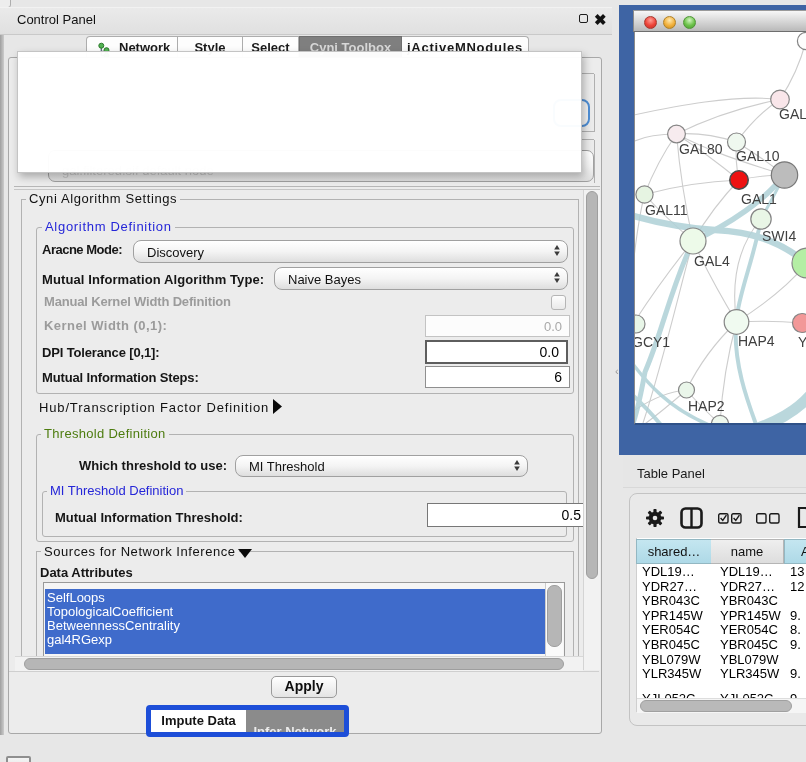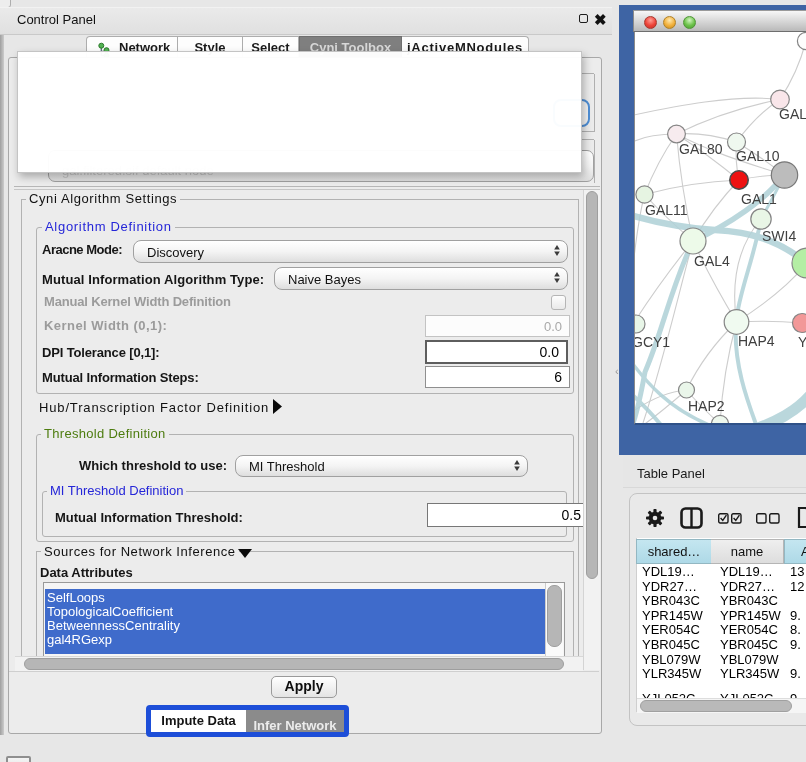--- a/index.html
+++ b/index.html
@@ -153,21 +153,21 @@
 <div class="abs" style="left:24px;top:658px;width:538px;height:10px;background:#b6b6b6;border:1px solid #9e9e9e;border-radius:6px;"></div>
 
 <div class="abs" style="left:583px;top:190px;width:16px;height:480px;background:#f2f2f2;border-left:1px solid #d4d4d4;"></div>
 <div class="abs" style="left:586px;top:191px;width:10px;height:386px;background:#b6b6b6;border:1px solid #9e9e9e;border-radius:6px;"></div>
 
 <div class="abs" style="left:9px;top:671px;width:590px;height:1px;background:#cfcfcf;"></div>
 <div class="abs" style="left:271px;top:676px;width:64px;height:19px;border:1px solid #9a9a9a;border-radius:5px;background:linear-gradient(#ffffff,#e4e4e4);text-align:center;font-size:14px;font-weight:bold;color:#0e0e0e;padding-top:1px;">Apply</div>
 
 <div class="abs" style="left:146px;top:705px;height:22px;display:flex;font-size:13px;font-weight:bold;border:5px solid #1d4ed8;border-radius:4px;overflow:hidden;background:#fff;">
  <div style="width:95px;text-align:center;padding-top:3px;color:#141414;">Impute Data</div>
- <div style="width:98px;text-align:center;padding-top:8px;color:#ececec;background:#8b8b8b;">Infer Network</div>
+ <div style="width:98px;text-align:center;padding-top:14px;color:#ececec;background:#8b8b8b;">Infer Network</div>
 </div>
 
 <div class="abs" style="left:615px;top:365px;font-size:11px;color:#9a9a9a;">‹</div>
 
 <div class="abs" style="left:17px;top:51px;width:563px;height:120px;background:rgba(255,255,255,0.97);border:1px solid #c4c4c4;box-shadow:2px 4px 8px rgba(0,0,0,0.28);z-index:30;">
 </div>
 
 <div class="abs" style="left:619px;top:5px;width:187px;height:450px;background:#3e64a4;"></div>
 <div class="abs" style="left:633px;top:10px;width:173px;height:20px;background:linear-gradient(#f7f7f7,#b9b9b9);border-left:1px solid #8a8a8a;border-top:1px solid #9a9a9a;border-bottom:1px solid #6e6e6e;"></div>
 <div class="abs" style="left:644px;top:16px;width:11px;height:11px;border-radius:50%;background:radial-gradient(circle at 50% 30%,#ff9d94 0%,#ed4338 55%,#c03228 100%);border:0.5px solid #a8372e;"></div>

